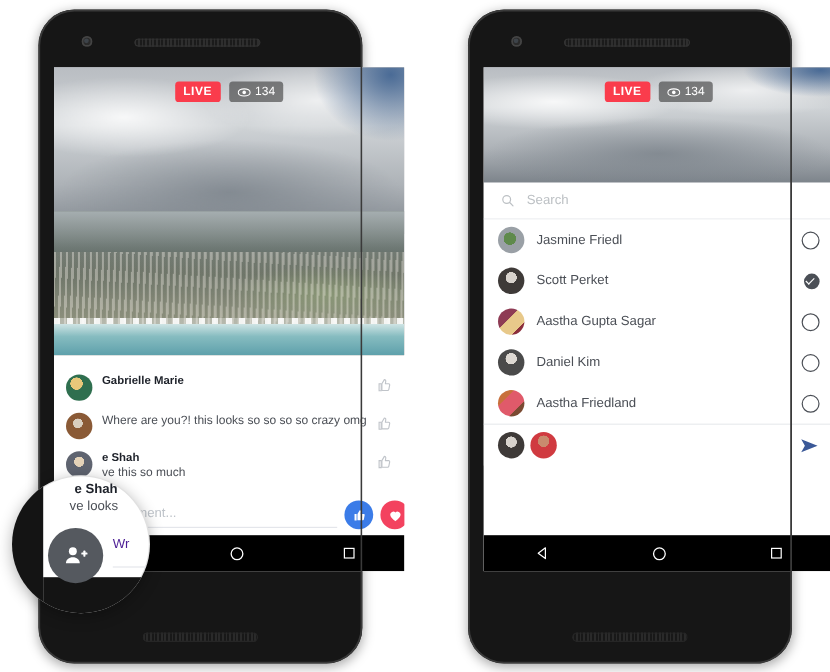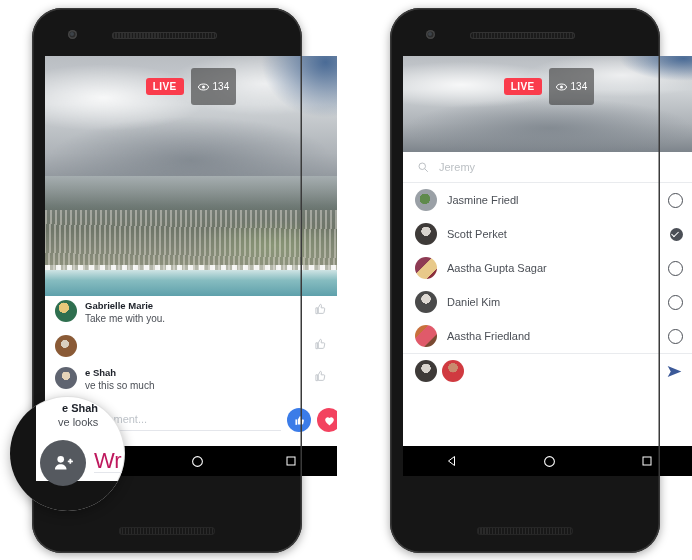--- a/index.html
+++ b/index.html
@@ -102,27 +102,27 @@
     position:absolute;top:12px;left:0;right:0;
     display:flex;justify-content:center;align-items:center;gap:7px;
     z-index:4;
   }
   .live-badge{
     background:#fa3c4c;color:#fff;font-size:10px;font-weight:bold;
     padding:2px 7px;border-radius:3px;letter-spacing:.4px;line-height:13px;
   }
   .viewer-pill{
     background:rgba(60,60,60,.62);color:#fff;font-size:10px;
-    padding:12px 7px;border-radius:3px;line-height:13px;
+    padding:2px 7px;border-radius:3px;line-height:13px;
     display:flex;align-items:center;gap:4px;
   }
   .eye{display:block;}
 
   
-  .comments{background:#fff;padding:4px 10px 0 10px;}
+  .comments{background:#fff;padding:16px 10px 0 10px;}
   .comment{display:flex;align-items:flex-start;margin-bottom:10px;}
   .avatar{
     width:22px;height:22px;border-radius:50%;flex:0 0 22px;margin-right:8px;
     background:#c8ccd0;overflow:hidden;position:relative;
   }
   .c-body{flex:1;min-width:0;}
   .c-name{font-size:9.5px;font-weight:bold;color:#1d2129;line-height:12px;}
   .c-text{font-size:10px;color:#4b4f56;line-height:13px;}
   .thumb-outline{flex:0 0 14px;margin-left:6px;margin-top:2px;opacity:.55;}
 
@@ -180,21 +180,21 @@
   }
   .mag-inner{position:absolute;inset:0;}
   .mag-dark-left{position:absolute;left:0;top:0;width:26px;bottom:0;background:#141414;}
   .mag-dark-bottom{position:absolute;left:26px;right:0;bottom:0;height:30px;background:#141414;}
   .mag-text{position:absolute;left:52px;top:6px;font-size:11px;color:#1d2129;font-weight:bold;}
   .mag-text2{position:absolute;left:48px;top:20px;font-size:11px;color:#4b4f56;}
   .mag-circle{
     position:absolute;left:30px;top:44px;width:46px;height:46px;border-radius:50%;
     background:#55595f;display:flex;align-items:center;justify-content:center;
   }
-  .mag-write{position:absolute;left:84px;top:52px;font-size:22px;color:#be185d;}
+  .mag-write{position:absolute;left:84px;top:52px;font-size:11px;color:#4c1d95;}
   .mag-line{position:absolute;left:84px;top:76px;right:2px;height:1px;background:#e4e6eb;}
 </style>
 </head>
 <body>
 
 <div class="phone" id="phone-left">
   <div class="phone-top">
     <div class="cam"></div>
     <div class="earpiece"></div>
   </div>
@@ -223,31 +223,31 @@
         </div>
       </div>
     </div>
 
     <div class="comments">
 
       <div class="comment">
         <div class="avatar" style="background:radial-gradient(circle at 40% 35%,#e8c87a 0 26%,#2f6f4f 27% 100%);"></div>
         <div class="c-body">
           <div class="c-name">Gabrielle Marie</div>
-          <div class="c-text">Take me with you.</div>
         </div>
         <svg class="thumb-outline" width="14" height="14" viewBox="0 0 24 24">
           <path d="M5 10h3v10H5z" fill="none" stroke="#8d949e" stroke-width="1.6"></path>
           <path d="M9 10l3.5-6c1.5 0 2.2 1 2 2.3L14 10h4.6c1 0 1.7.9 1.5 1.9l-1.2 6c-.15.9-.9 1.6-1.8 1.6H9z" fill="none" stroke="#8d949e" stroke-width="1.6" stroke-linejoin="round"></path>
         </svg>
       </div>
 
       <div class="comment">
         <div class="avatar" style="background:radial-gradient(circle at 45% 40%,#d9cfc0 0 22%,#8a5a36 23% 100%);"></div>
         <div class="c-body">
+          <div class="c-text">Where are you?! this looks so so so so crazy omg</div>
         </div>
         <svg class="thumb-outline" width="14" height="14" viewBox="0 0 24 24">
           <path d="M5 10h3v10H5z" fill="none" stroke="#8d949e" stroke-width="1.6"></path>
           <path d="M9 10l3.5-6c1.5 0 2.2 1 2 2.3L14 10h4.6c1 0 1.7.9 1.5 1.9l-1.2 6c-.15.9-.9 1.6-1.8 1.6H9z" fill="none" stroke="#8d949e" stroke-width="1.6" stroke-linejoin="round"></path>
         </svg>
       </div>
 
       <div class="comment">
         <div class="avatar" style="background:radial-gradient(circle at 50% 40%,#e5d3b8 0 24%,#5f6470 25% 100%);"></div>
         <div class="c-body">
@@ -333,21 +333,21 @@
         </div>
       </div>
     </div>
 
 
     <div class="search-row">
       <svg width="12" height="12" viewBox="0 0 24 24">
         <circle cx="10.5" cy="10.5" r="6.5" fill="none" stroke="#bcc0c4" stroke-width="2"></circle>
         <path d="M15.5 15.5L21 21" stroke="#bcc0c4" stroke-width="2" stroke-linecap="round"></path>
       </svg>
-      <span class="search-ph">Jeremy</span>
+      <span class="search-ph">Search</span>
     </div>
 
     <div>
       <div class="friend">
         <div class="f-avatar" style="background:radial-gradient(circle at 45% 45%,#5f8a4c 0 30%,#9aa0a6 31% 100%);"></div>
         <div class="f-name">Jasmine Friedl</div>
         <div class="radio"></div>
       </div>
       <div class="friend">
         <div class="f-avatar" style="background:radial-gradient(circle at 50% 38%,#d8d3cd 0 26%,#3e3a38 27% 100%);"></div>

